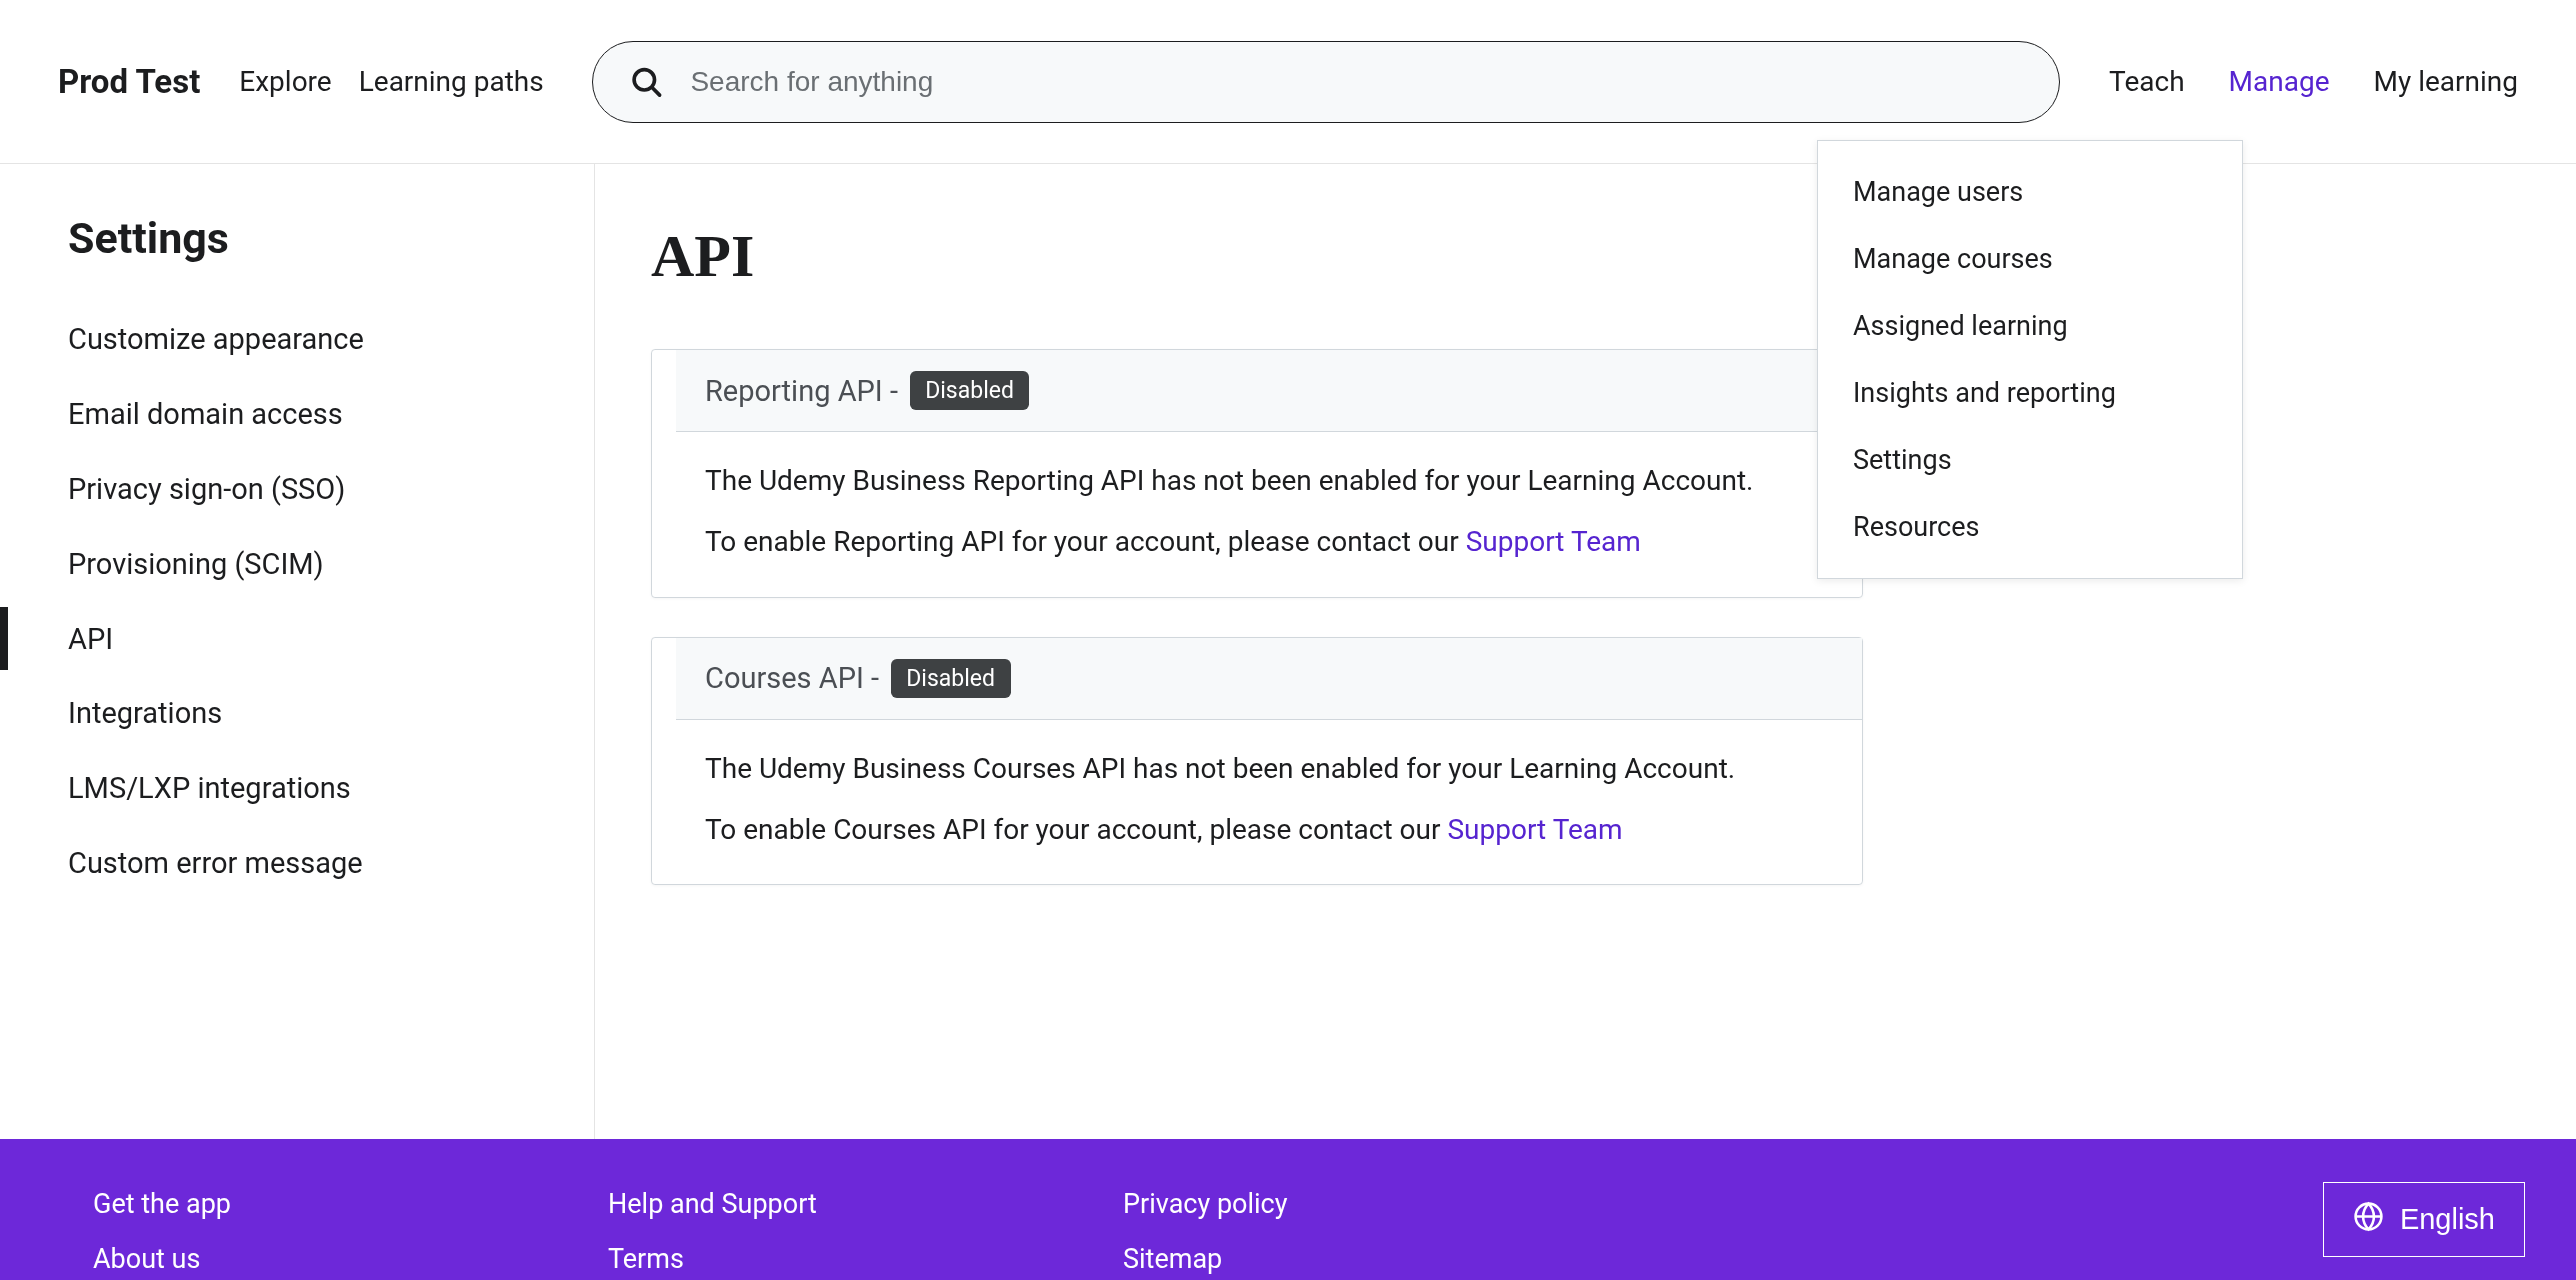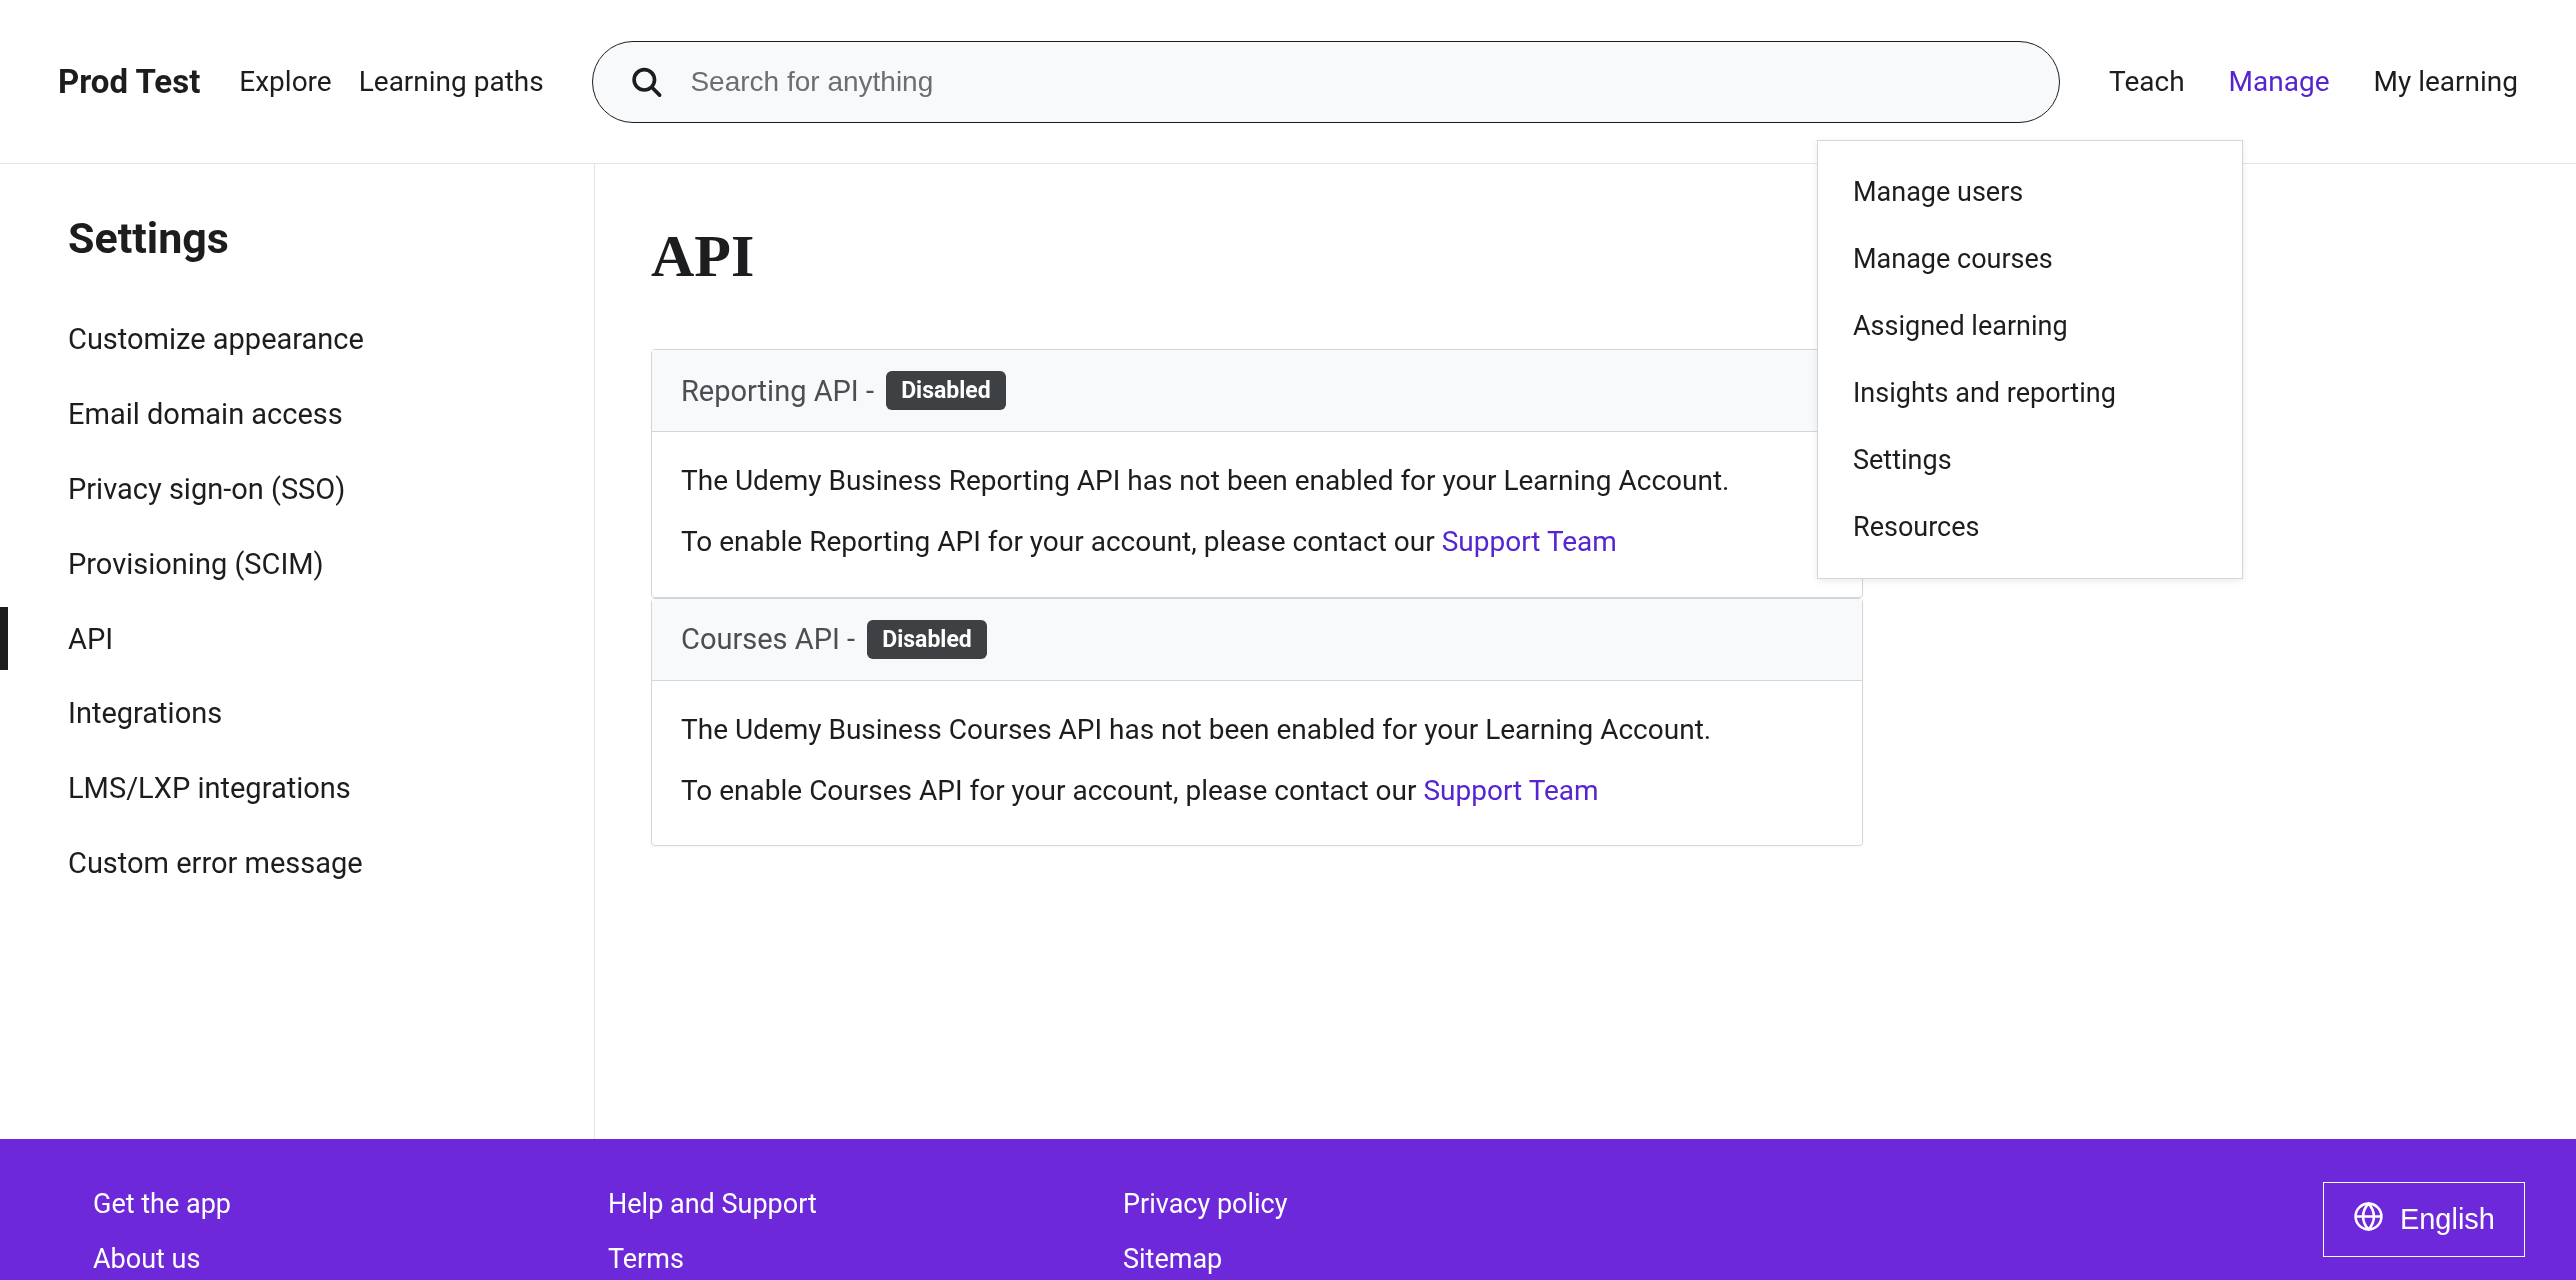--- a/index.html
+++ b/index.html
@@ -129,39 +129,41 @@
 }
 .page-title {
   font-family: Georgia, "Times New Roman", serif;
   font-size: 60px;
   font-weight: 700;
   margin-bottom: 58px;
 }
 .card {
   border: 1px solid #d1d7dc;
   border-radius: 3.9px;
+  margin-bottom: 39px;
   max-width: 1212px;
   box-shadow: 0 1px 2.9px rgba(0,0,0,0.04);
+  padding-left: 24px;
 }
 .card-header {
   background: #f7f9fa;
   border-bottom: 1px solid #d1d7dc;
   padding: 21.4px 29px;
   display: flex;
   align-items: center;
   gap: 11.7px;
   font-size: 29px;
   color: #4b4f54;
 }
 .badge {
   display: inline-block;
   background: #3e4143;
   color: #fff;
   font-size: 23px;
-  font-weight: 700;
+  font-weight: 400;
   padding: 5.8px 15.5px;
   border-radius: 5.8px;
 }
 .card-body {
   padding: 27px 29px 33px;
   font-size: 28px;
   line-height: 1.55;
 }
 .card-body p { margin-bottom: 17.5px; }
 .card-body p:last-child { margin-bottom: 0; }

